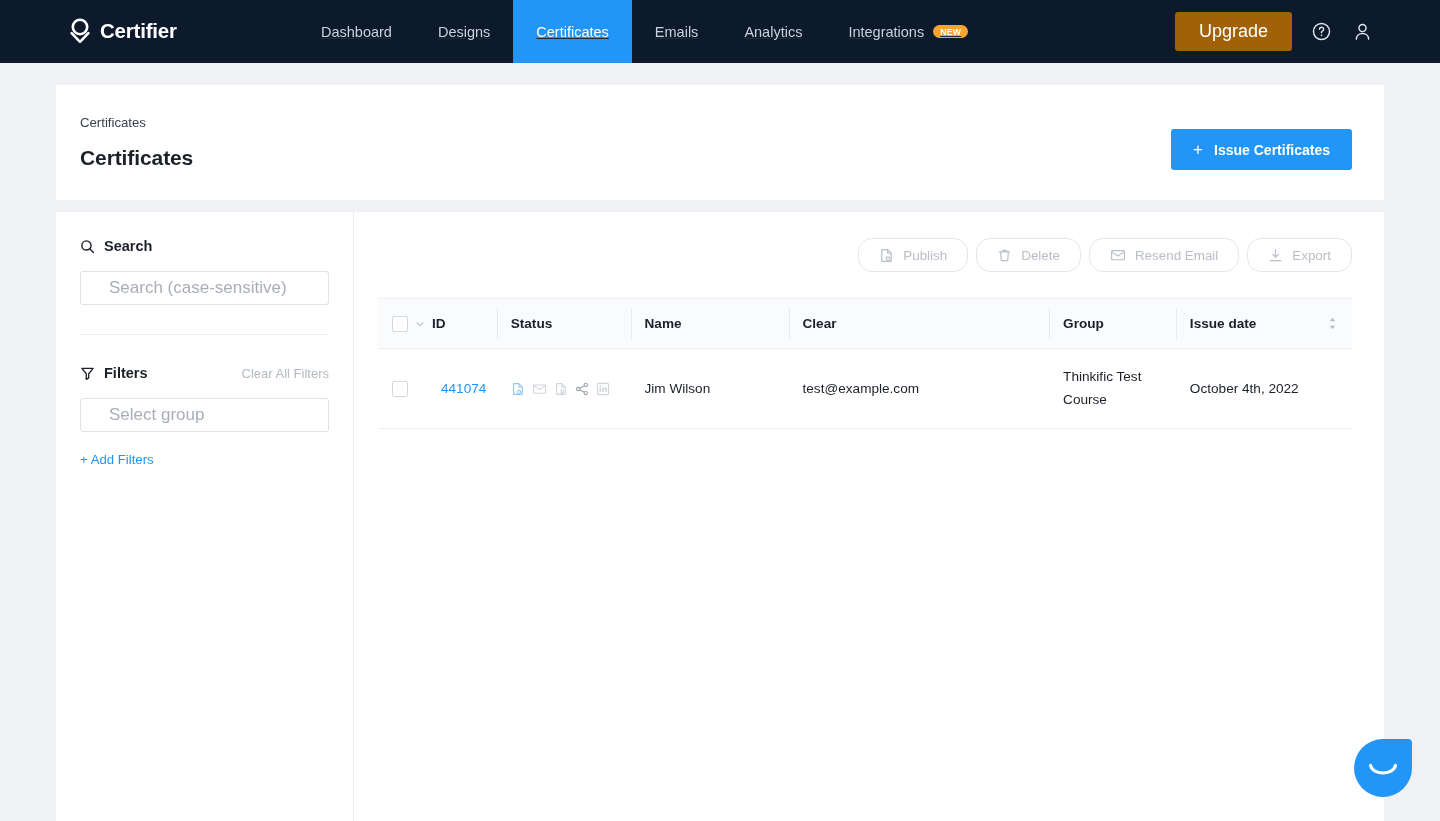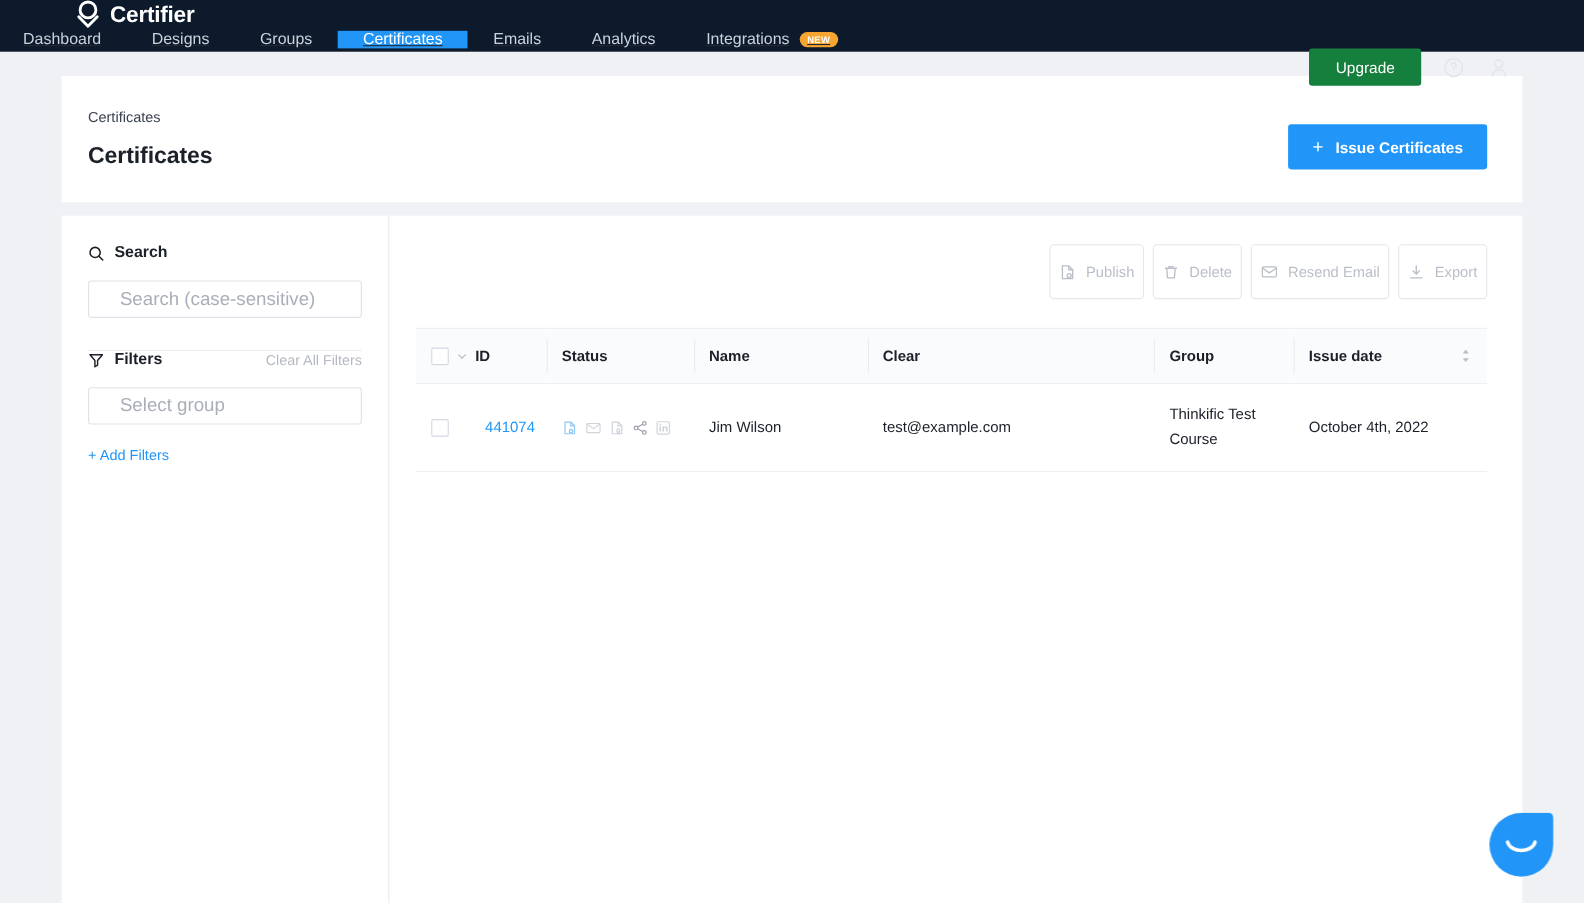--- a/index.html
+++ b/index.html
@@ -13,26 +13,25 @@
 
   body {
     background: #f0f1f5;
     font-family: "Liberation Sans", "DejaVu Sans", sans-serif;
     color: #262a33;
     -webkit-font-smoothing: antialiased;
   }
 
   
   .topnav {
-    height: 47px;
+    height: 63px;
     background: #0c1a2b;
     display: flex;
     align-items: stretch;
     position: relative;
-    flex-direction: column;
   }
 
   .brand {
     display: flex;
     align-items: center;
     gap: 8px;
     padding: 0 0 0 68px;
     min-width: 300px;
   }
   .brand-logo { width: 24px; height: 28px; display: block; flex: none; }
@@ -79,23 +78,23 @@
   }
 
   .nav-right {
     margin-left: auto;
     display: flex;
     align-items: center;
     gap: 17px;
     padding-right: 66px;
   }
   .upgrade-btn {
-    background: #15803d;
+    background: #a16207;
     color: #ffffff;
-    font-size: 14px;
+    font-size: 18px;
     font-weight: 500;
     border: none;
     border-radius: 3px;
     padding: 9px 24px;
     cursor: pointer;
     font-family: inherit;
   }
   .icon-btn {
     width: 24px; height: 24px;
     display: flex; align-items: center; justify-content: center;
@@ -186,21 +185,21 @@
     font-size: 17px;
     font-family: inherit;
     color: #3a4250;
     background: #fff;
   }
   .field::placeholder { color: #a9aeb8; }
   .sb-divider {
     border-top: 1px solid #eceef2;
     margin: 29px 0 0 0;
   }
-  .filters-sec { }
+  .filters-sec { margin-top: 30px; }
   .add-filters {
     margin-top: 20px;
     font-size: 13.2px;
     color: #2196f8;
     cursor: pointer;
     display: inline-block;
   }
 
   
   .content {
@@ -209,26 +208,26 @@
     min-width: 0;
   }
   .toolbar {
     display: flex;
     justify-content: flex-end;
     gap: 8px;
   }
   .tb-btn {
     border: 1px solid #e4e7ec;
     background: #fff;
-    border-radius: 4px;
+    border-radius: 14px;
     color: #b9bec7;
     font-size: 13.4px;
     font-family: inherit;
-    padding: 0 8px;
-    height: 50px;
+    padding: 0 20px;
+    height: 34px;
     display: flex;
     align-items: center;
     gap: 9px;
     cursor: default;
   }
 
   
   .table {
     margin-top: 26px;
     width: 100%;
@@ -316,23 +315,20 @@
     </svg>
     <span class="brand-name">Certifier</span>
   </div>
 
   <div class="nav-links">
     <div class="nav-item">
       <span>Dashboard</span>
     </div>
     <div class="nav-item">
       <span>Designs</span>
-    </div>
-    <div class="nav-item">
-      <span>Groups</span>
     </div>
     <div class="nav-item active">
       <span>Certificates</span>
     </div>
     <div class="nav-item">
       <span>Emails</span>
     </div>
     <div class="nav-item">
       <span>Analytics</span>
     </div>

